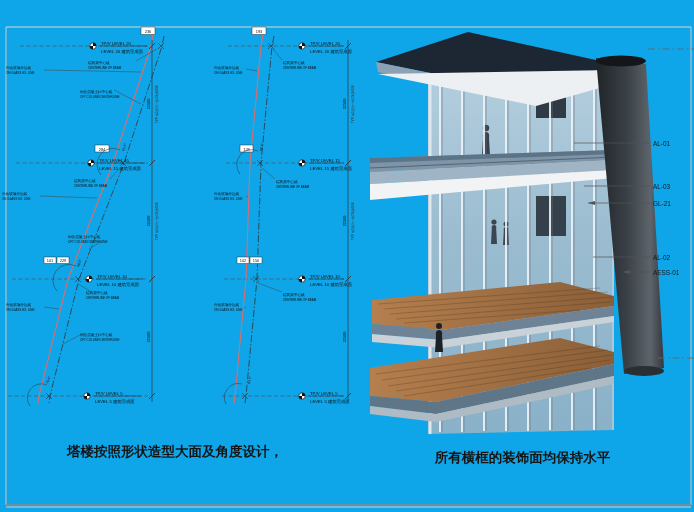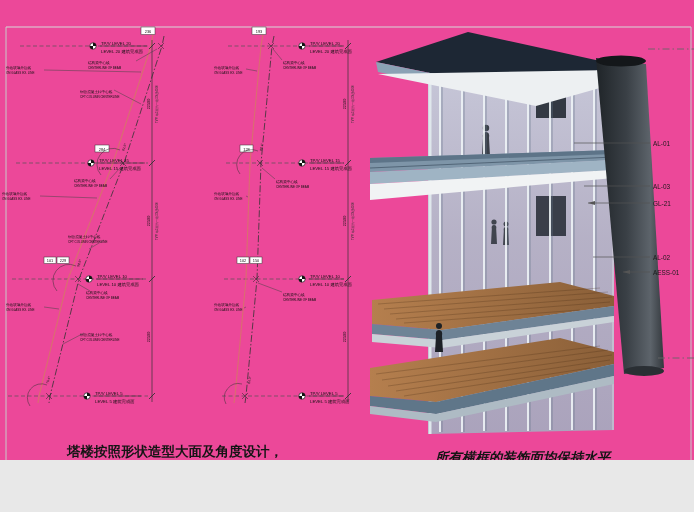--- a/index.html
+++ b/index.html
@@ -1,16 +1,16 @@
 <!DOCTYPE html>
 <html><head>
 <meta charset="utf-8">
 <style>
   html,body{margin:0;padding:0;background:#e8e8e8;}
-  .page{position:relative;width:694px;height:460px;background:#ec4899;overflow:hidden;
+  .page{position:relative;width:694px;height:512px;background:#0ea5e9;overflow:hidden;
         font-family:"Liberation Sans","DejaVu Sans",sans-serif;}
   svg{position:absolute;left:0;top:0;}
   svg text{font-family:"Liberation Sans","DejaVu Sans",sans-serif;fill:#111;}
   .tl{font-size:4.3px;}
   .ts{font-size:3.6px;}
   .te{font-size:3px;}
   .td{font-size:3.9px;text-anchor:middle;}
   .tr{font-size:3.8px;text-anchor:middle;}
   .tn{font-size:3px;text-anchor:middle;fill:#333;}
   .ta{font-size:3.3px;fill:#222;}
@@ -24,21 +24,21 @@
   .ul{stroke:#222;stroke-width:.5;}
   .bx{fill:#fff;stroke:#333;stroke-width:.5;}
   .arc{stroke:#333;stroke-width:.5;fill:none;}
   .mull{stroke:#eef3f6;stroke-width:1.8;}
   .mulls{stroke:#64758a;stroke-width:.6;}
   .plank{stroke:rgba(60,35,15,.35);stroke-width:.7;}
   .cl{stroke:#555;stroke-width:.7;}
   .caption{position:absolute;font-weight:700;color:#151515;text-align:center;
            font-size:13.5px;line-height:17px;}
   .caption.left{left:30px;top:443px;width:290px;}
-  .caption.right{left:395px;top:449px;width:255px;font-style:italic;}
+  .caption.right{left:395px;top:449px;width:255px;}
 </style>
 </head>
 <body>
 
 <div class="page">
 
 <svg width="694" height="512" viewBox="0 0 694 512">
   <defs>
     <linearGradient id="glass" x1="0" y1="0" x2="0" y2="1">
       <stop offset="0" stop-color="#c6d5e0" stop-opacity=".92"></stop>

